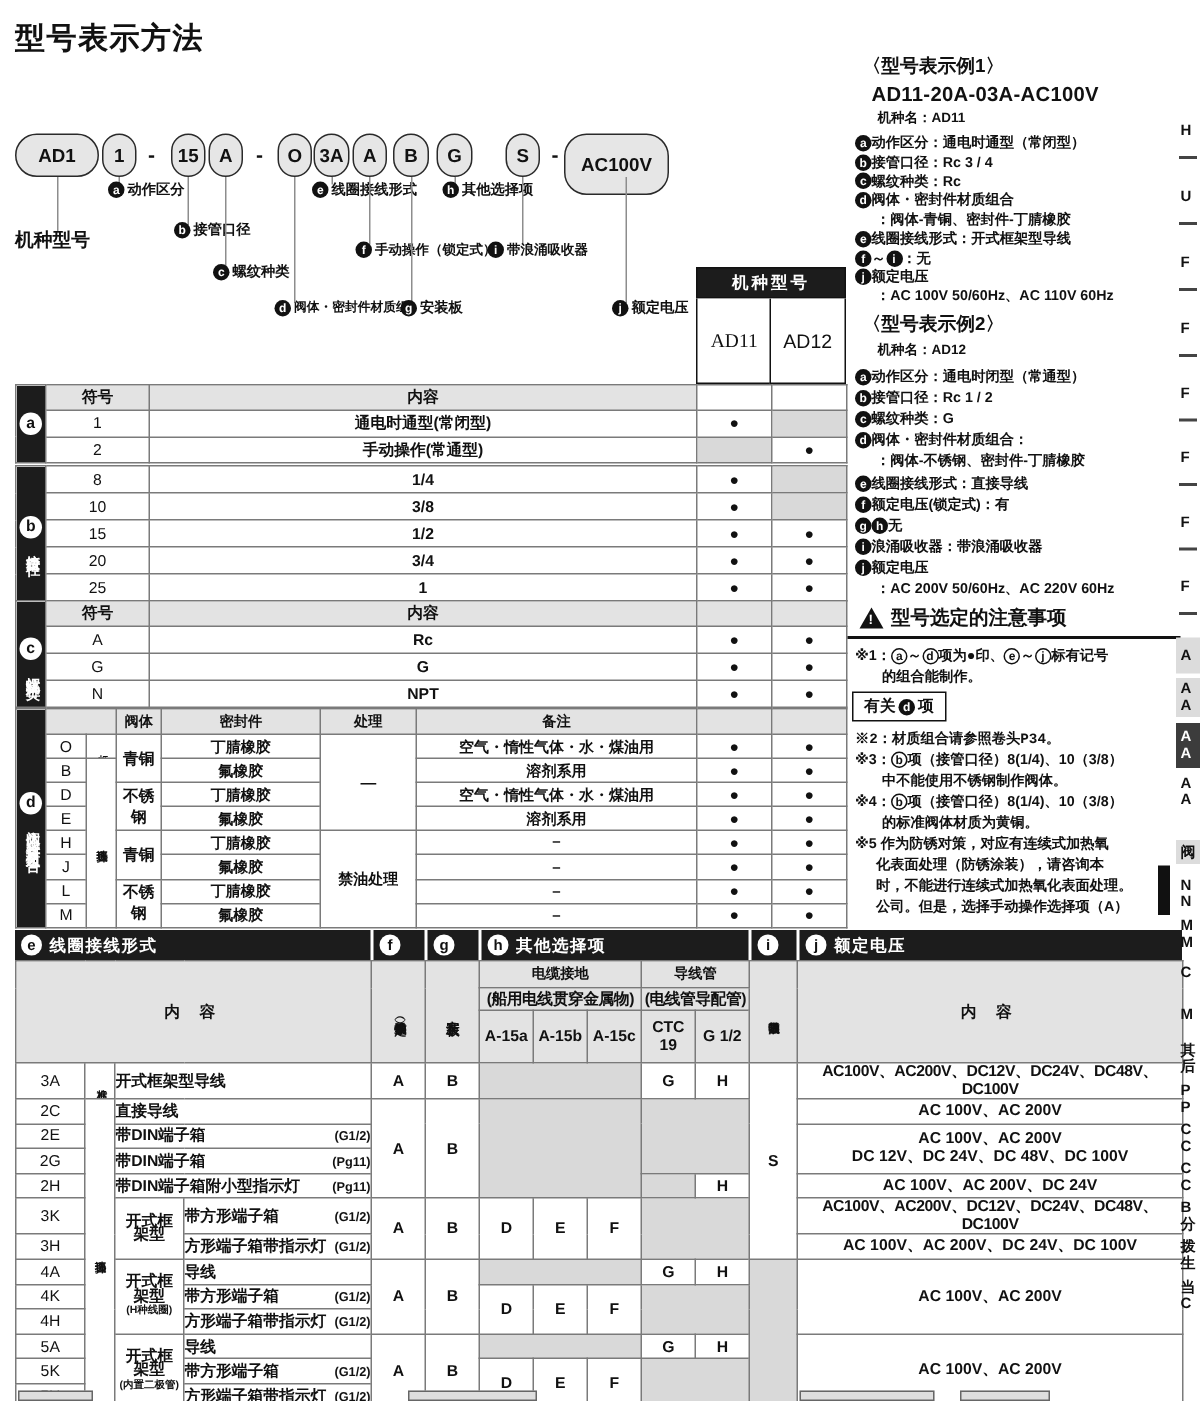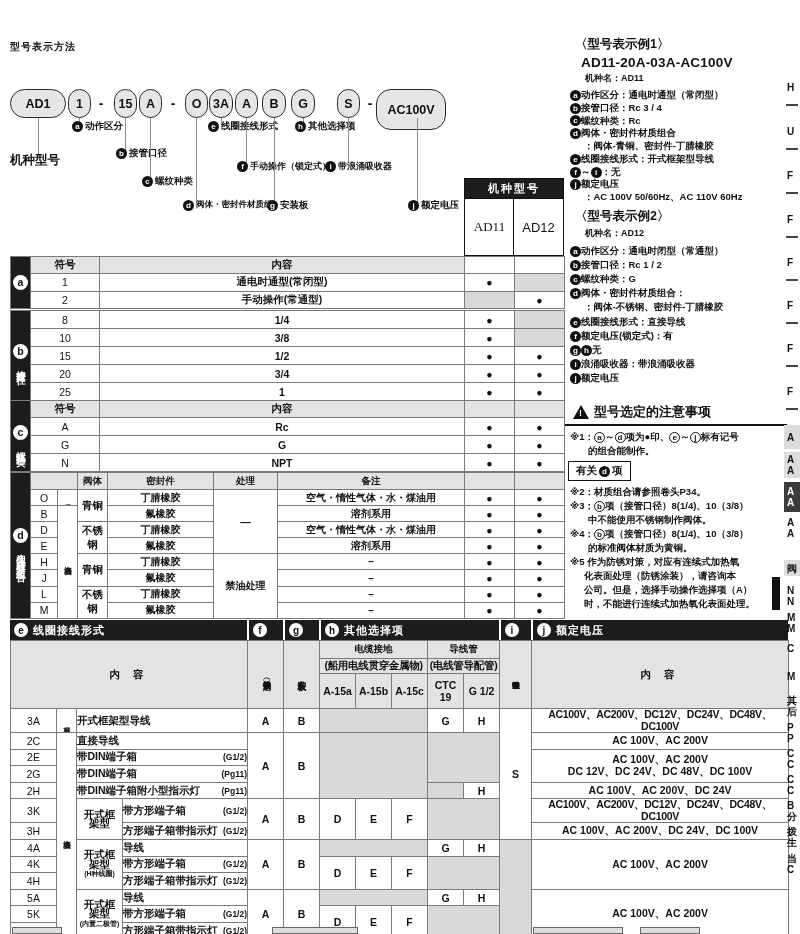--- a/index.html
+++ b/index.html
@@ -1,18 +1,18 @@
 <!DOCTYPE html>
 <html><head>
 <meta charset="utf-8">
 <style>
   html,body{margin:0;padding:0;background:#fff;}
   #page{position:relative;width:800px;height:934px;background:#fff;overflow:hidden;
         font-family:"Liberation Sans","DejaVu Sans",sans-serif;color:#111;}
-  .title{position:absolute;left:10px;top:40px;font-size:10px;font-weight:bold;letter-spacing:1px;}
+  .title{position:absolute;left:10px;top:12px;font-size:20px;font-weight:bold;letter-spacing:1px;}
   .pill{position:absolute;background:#e6e6e6;border:1.5px solid #2a2a2a;border-radius:15px;
         display:flex;align-items:center;justify-content:center;font-size:12.5px;font-weight:bold;box-sizing:border-box;}
   .dash{position:absolute;font-size:14px;font-weight:bold;display:flex;align-items:center;justify-content:center;}
   .vline{position:absolute;width:1px;background:#8d8d8d;}
   .callout{position:absolute;display:flex;align-items:center;gap:2px;font-weight:bold;white-space:nowrap;}
   .cl{display:inline-flex;width:11px;height:11px;min-width:11px;border-radius:50%;background:#111;color:#fff;
       font-size:8px;font-weight:bold;align-items:center;justify-content:center;line-height:11px;}
   .clo{display:inline-flex;width:11px;height:11px;min-width:11px;border-radius:50%;background:#fff;color:#111;
       border:1px solid #111;font-size:8px;font-weight:bold;align-items:center;justify-content:center;box-sizing:border-box;}
   .machine-label{position:absolute;font-size:12.5px;font-weight:bold;}
@@ -683,20 +683,23 @@
         <span class="">无</span>
       </div>
       <div class="pline" style="height: 14.2px;">
         <span class="cl">i</span>
         <span class="">浪涌吸收器：带浪涌吸收器</span>
       </div>
       <div class="pline" style="height: 14.2px;">
         <span class="cl">j</span>
         <span class="">额定电压</span>
       </div>
+      <div class="pline" style="height: 14.2px; padding-left: 19px;">
+        <span class="">：AC 200V 50/60Hz、AC 220V 60Hz</span>
+      </div>
     </div>
     <div class="panel" style="position: absolute; left: 565px; top: 403px; width: 222px;">
       <div class="notes-head">
         <span class="warn-tri"></span>
         <span class="">型号选定的注意事项</span>
       </div>
       <div class="pline" style="height: 14px;">
         <span class="">※1：</span>
         <span class="clo">a</span>
         <span class="">～</span>
@@ -708,21 +711,21 @@
         <span class=""> 标有记号</span>
       </div>
       <div class="pline" style="height: 14px; padding-left: 23px;">
         <span class="">的组合能制作。</span>
       </div>
       <div><span class="note-box">
           <span class="">有关</span>
           <span class="cl">d</span>
           <span class="">项</span>
         </span></div>
-      <div class="pline" style="height: 14px;">
+      <div class="pline" style="height: 14px; font-family: Liberation Mono, monospace;">
         <span class="">※2：材质组合请参照卷头P34。</span>
       </div>
       <div class="pline" style="height: 14px;">
         <span class="">※3：</span>
         <span class="clo">b</span>
         <span class="">项（接管口径）8(1/4)、10（3/8）</span>
       </div>
       <div class="pline" style="height: 14px; padding-left: 23px;">
         <span class="">中不能使用不锈钢制作阀体。</span>
       </div>
@@ -734,24 +737,24 @@
       <div class="pline" style="height: 14px; padding-left: 23px;">
         <span class="">的标准阀体材质为黄铜。</span>
       </div>
       <div class="pline" style="height: 14px;">
         <span class="">※5 作为防锈对策，对应有连续式加热氧</span>
       </div>
       <div class="pline" style="height: 14px; padding-left: 19px;">
         <span class="">化表面处理（防锈涂装），请咨询本</span>
       </div>
       <div class="pline" style="height: 14px; padding-left: 19px;">
+        <span class="">时，不能进行连续式加热氧化表面处理。</span>
+      </div>
+      <div class="pline" style="height: 14px; padding-left: 19px;">
         <span class="">公司。但是，选择手动操作选择项（A）</span>
-      </div>
-      <div class="pline" style="height: 14px; padding-left: 19px;">
-        <span class="">时，不能进行连续式加热氧化表面处理。</span>
       </div>
     </div>
     <div class="edge-item" style="position: absolute; left: 784px; top: 78px; width: 16px; height: 18px; background: transparent; color: rgb(17, 17, 17); white-space: pre-line;">H</div>
     <div class="edge-sep" style="position: absolute; left: 786px; top: 104px; width: 12px; height: 2px;"></div>
     <div class="edge-item" style="position: absolute; left: 784px; top: 122px; width: 16px; height: 18px; background: transparent; color: rgb(17, 17, 17); white-space: pre-line;">U</div>
     <div class="edge-sep" style="position: absolute; left: 786px; top: 148px; width: 12px; height: 2px;"></div>
     <div class="edge-item" style="position: absolute; left: 784px; top: 166px; width: 16px; height: 18px; background: transparent; color: rgb(17, 17, 17); white-space: pre-line;">F</div>
     <div class="edge-sep" style="position: absolute; left: 786px; top: 192px; width: 12px; height: 2px;"></div>
     <div class="edge-item" style="position: absolute; left: 784px; top: 210px; width: 16px; height: 18px; background: transparent; color: rgb(17, 17, 17); white-space: pre-line;">F</div>
     <div class="edge-sep" style="position: absolute; left: 786px; top: 236px; width: 12px; height: 2px;"></div>

